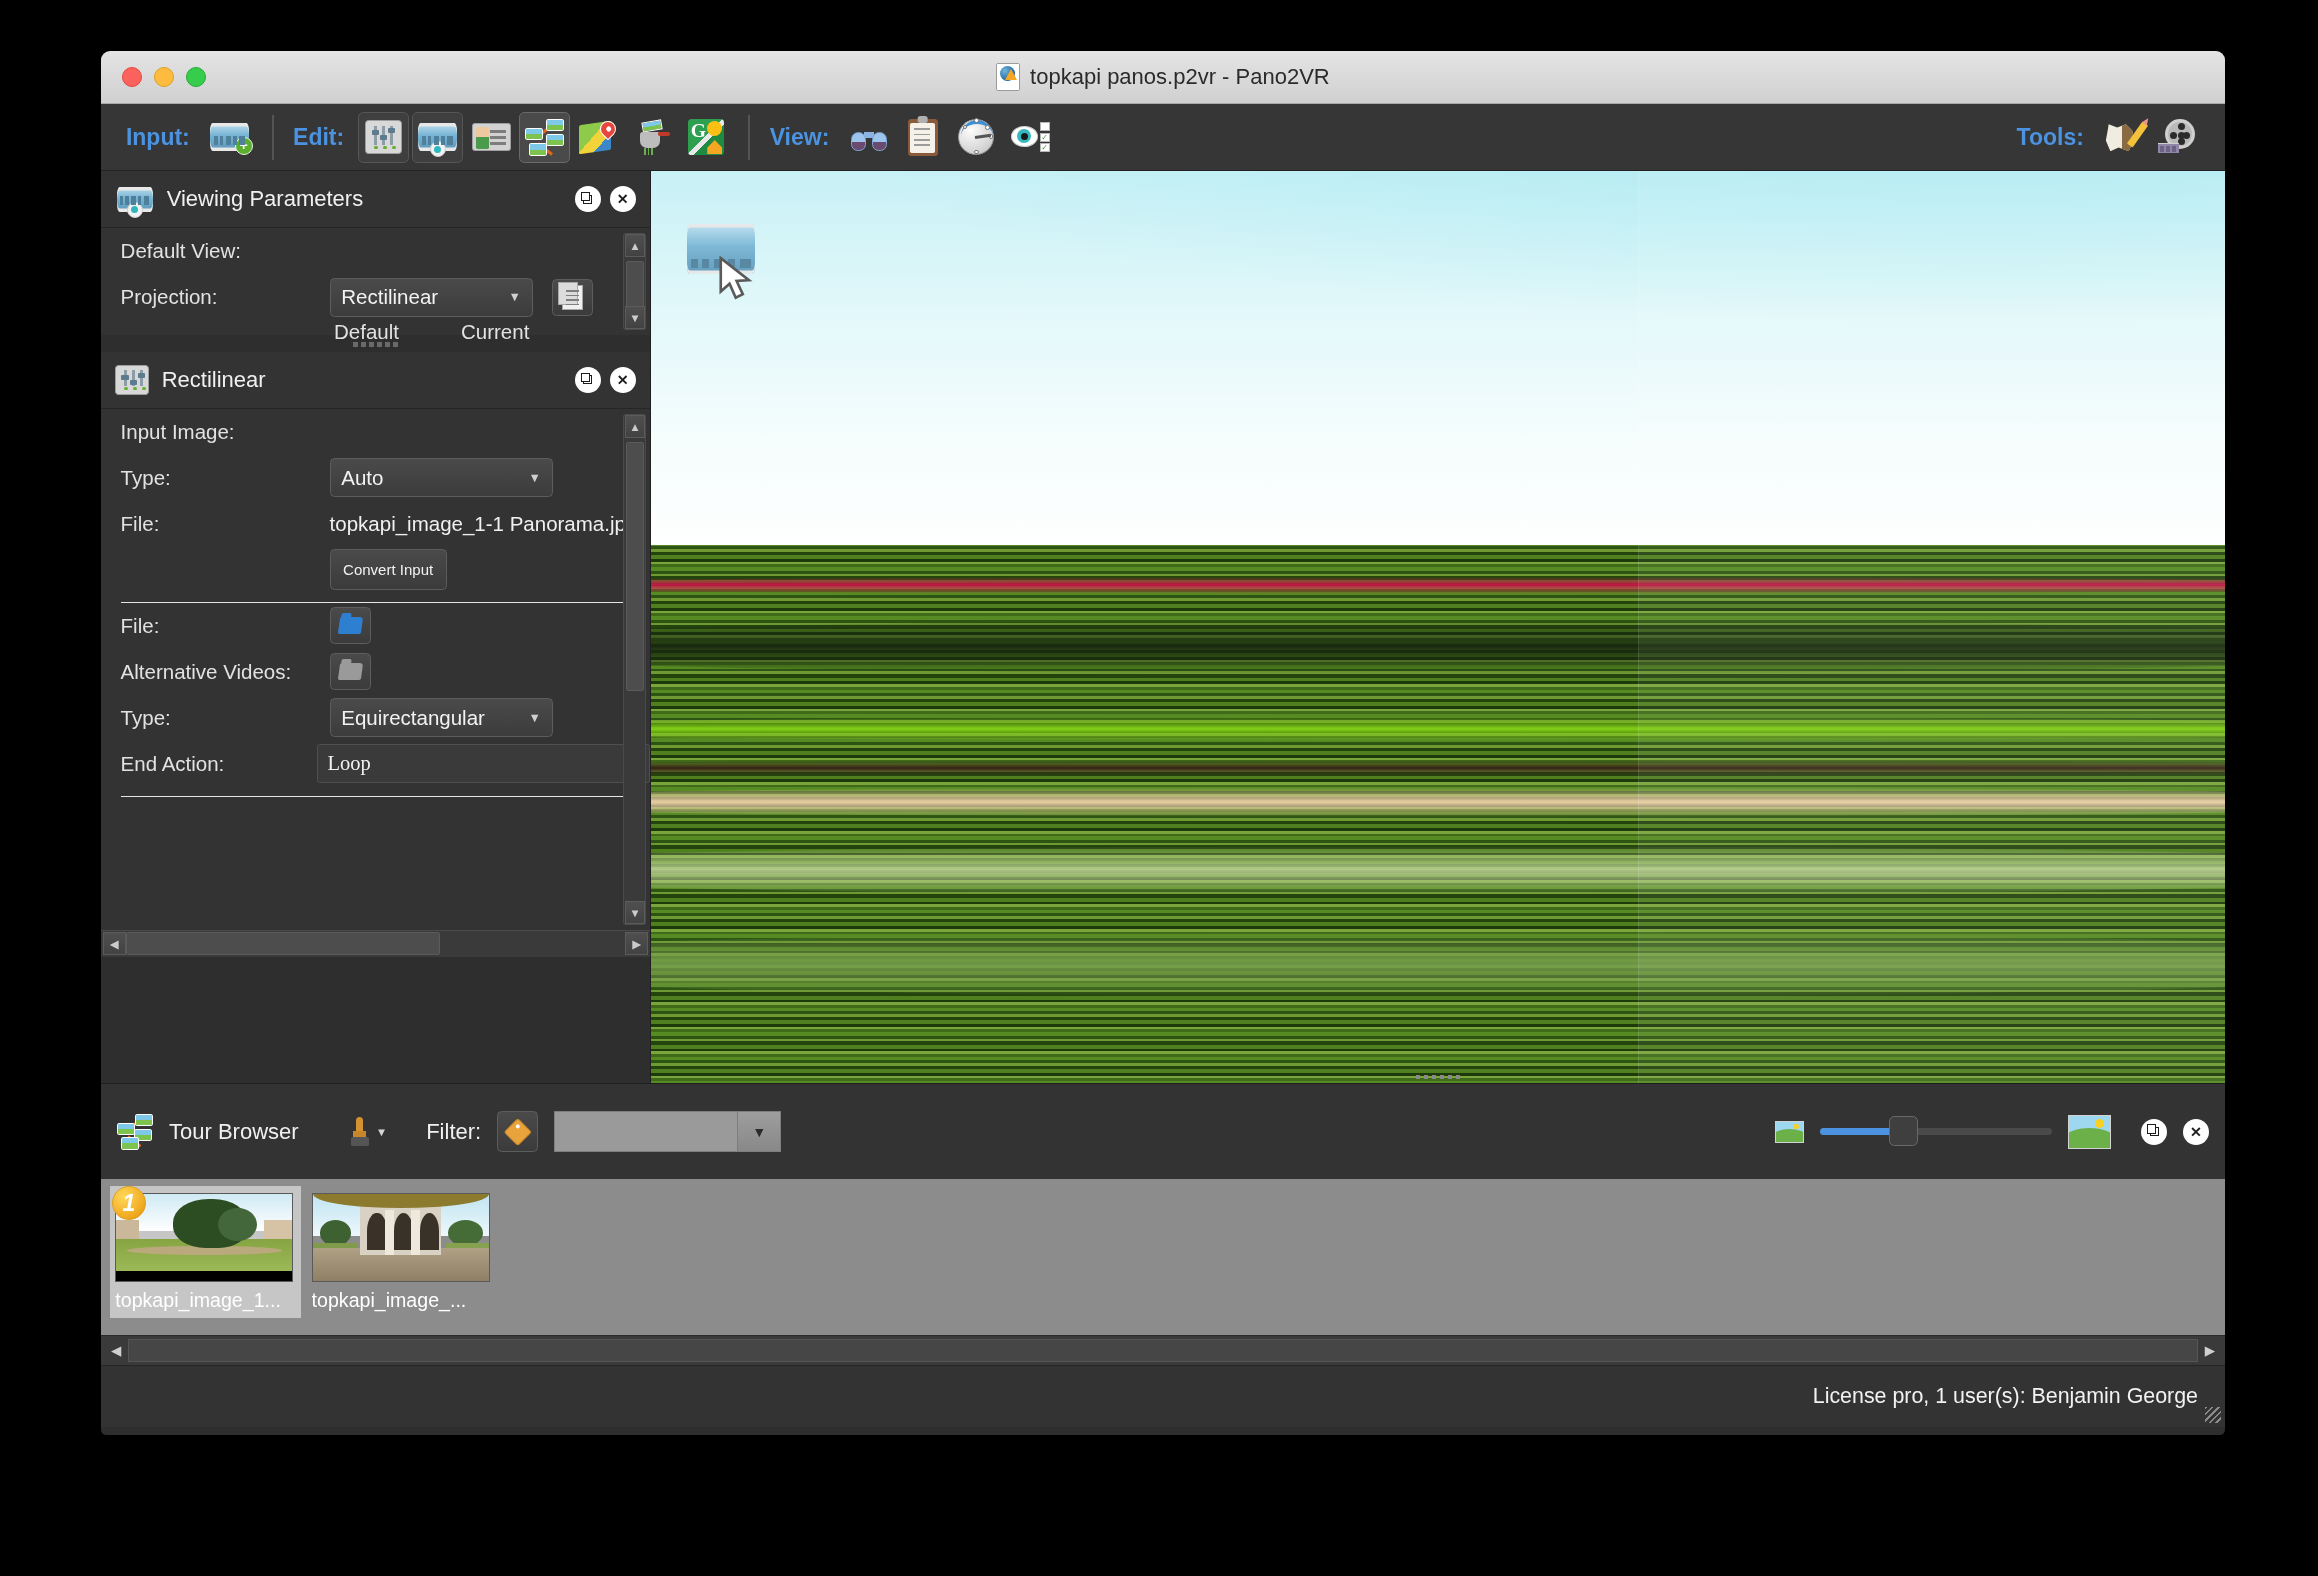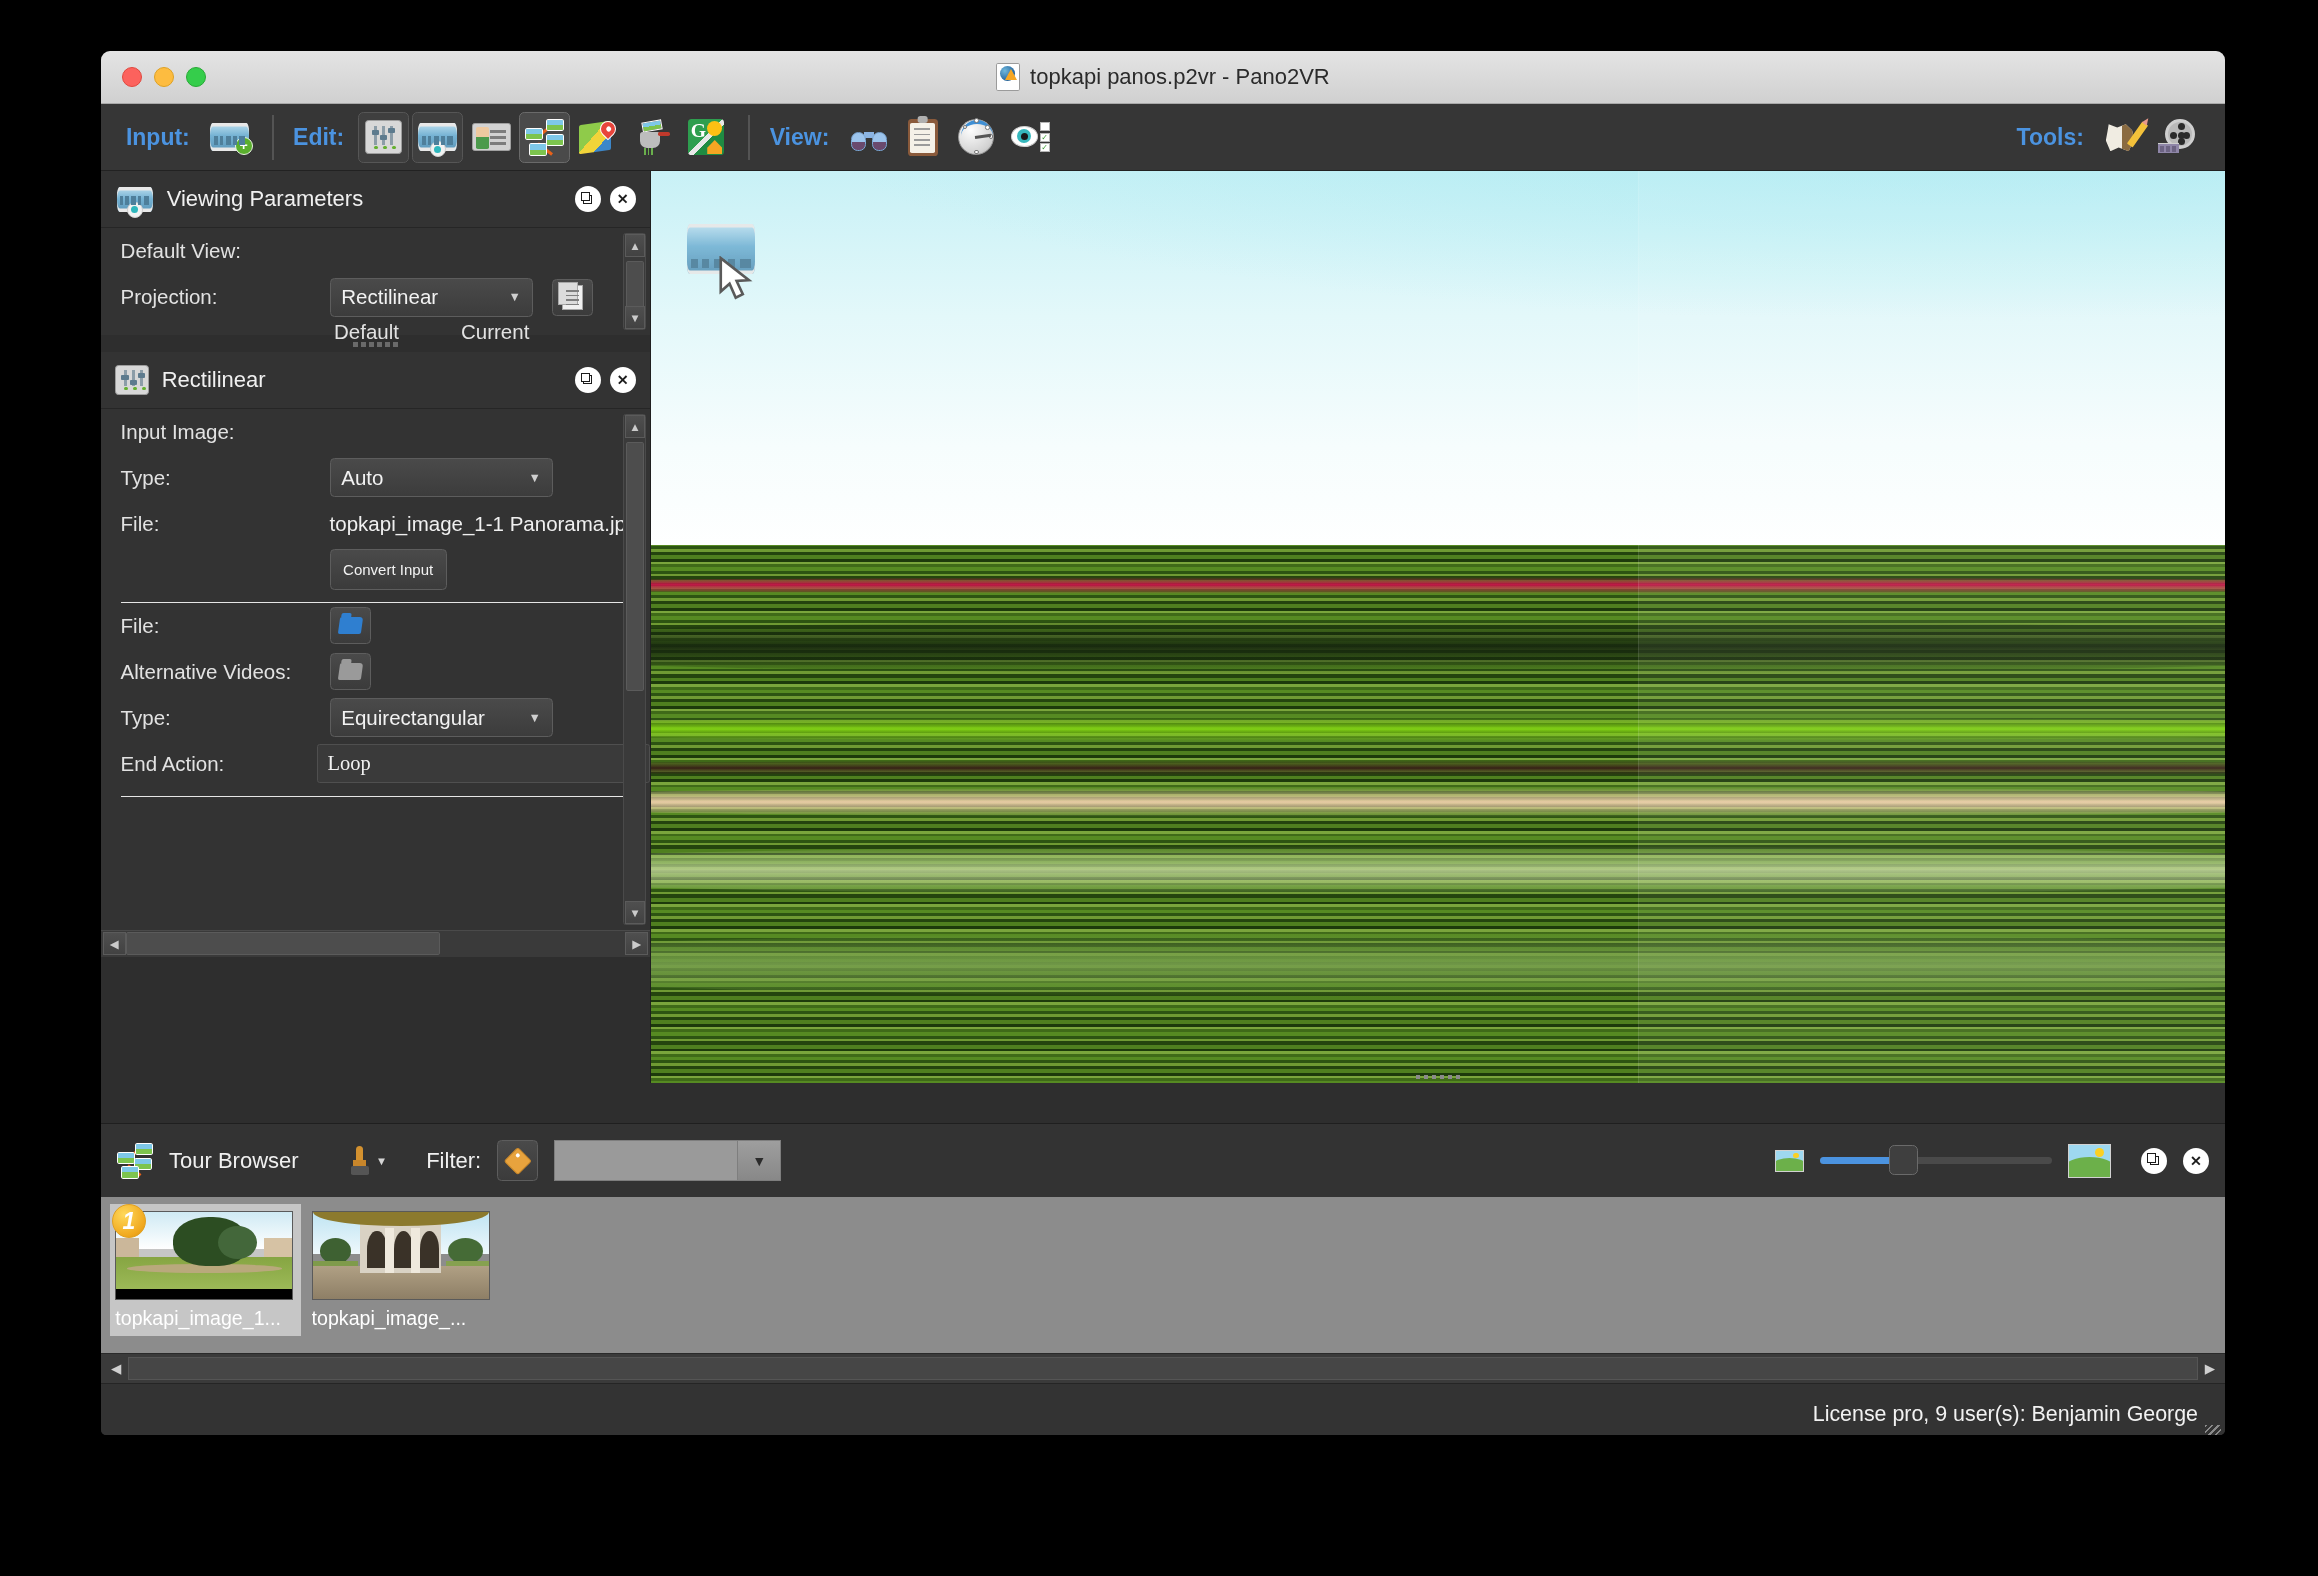--- a/index.html
+++ b/index.html
@@ -364,23 +364,22 @@
     mix-blend-mode: screen;
   }
   .drag-ghost { position:absolute; left:36px; top:53px; width:71px; height:53px; }
   .cursor-arrow { position:absolute; left:68px; top:85px; width:0; height:0; }
   .cursor-arrow svg { position:absolute; left:0; top:0; }
   .vp-grip { position:absolute; left:0; right:0; bottom:3.6px; display:flex; justify-content:center; gap:3.6px; }
   .vp-grip span{ width:4.5px; height:4.5px; background:#8a8a8a; }
 
   
   .tour-bar {
-    height: 74px; background:#333; display:flex; align-items:center; padding: 13px 16px; gap: 16px;
+    height: 96px; background:#333; display:flex; align-items:center; padding: 13px 16px; gap: 16px;
     border-top: 1.8px solid #1f1f1f;
-    margin-top: 40px;
   }
   .tour-title { color:#f0f0f0; font-size:22px; }
   .stamp { width:18px; height:28.5px; position:relative; }
   .stamp .knob{ position:absolute; left:5.3px; top:0; width:7.1px; height:14.2px; background:#d3912f; border-radius:3.6px 3.6px 0 0; }
   .stamp .base{ position:absolute; left:0; bottom:0; width:18px; height:9px; background:#555; border-radius:1.8px; }
   .stamp .mid{ position:absolute; left:2.7px; bottom:8px; width:12.5px; height:7.1px; background:#c8862b; }
   .mini-caret { color:#d5d5d5; font-size:11.6px; }
   .filter-lbl { color:#f0f0f0; font-size:22px; margin-left: 23px; }
   .tag-btn { width:41px; height:41px; border-radius:4.5px; background:linear-gradient(to bottom,#4a4a4a,#3b3b3b); border:0.9px solid #5d5d5d;
     display:flex; align-items:center; justify-content:center; position:relative; }
@@ -883,18 +882,18 @@
     </div>
   </div>
 
   <div class="thumbs-scroll">
     <div class="arr">◀</div>
     <div class="track"></div>
     <div class="arr">▶</div>
   </div>
 
   <div class="statusbar">
-    <div class="status-text">License pro, 9 user(s): Benjamin George</div>
+    <div class="status-text">License pro, 1 user(s): Benjamin George</div>
     <div class="resize-grip"></div>
   </div>
 
 </div>
 
 
 </body></html>

